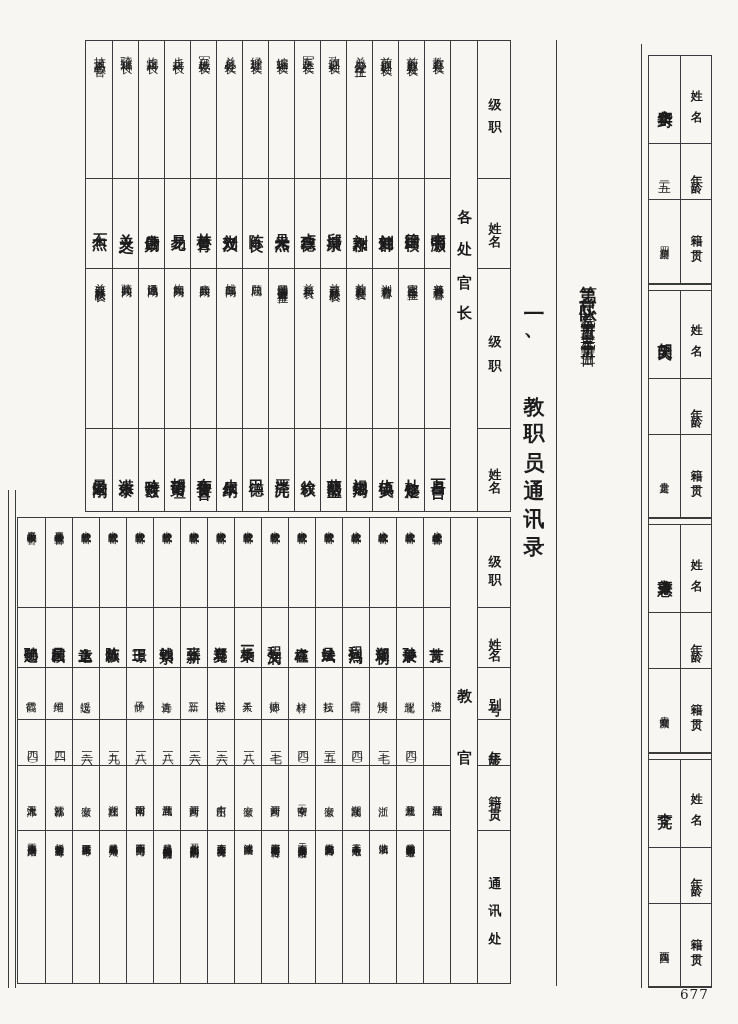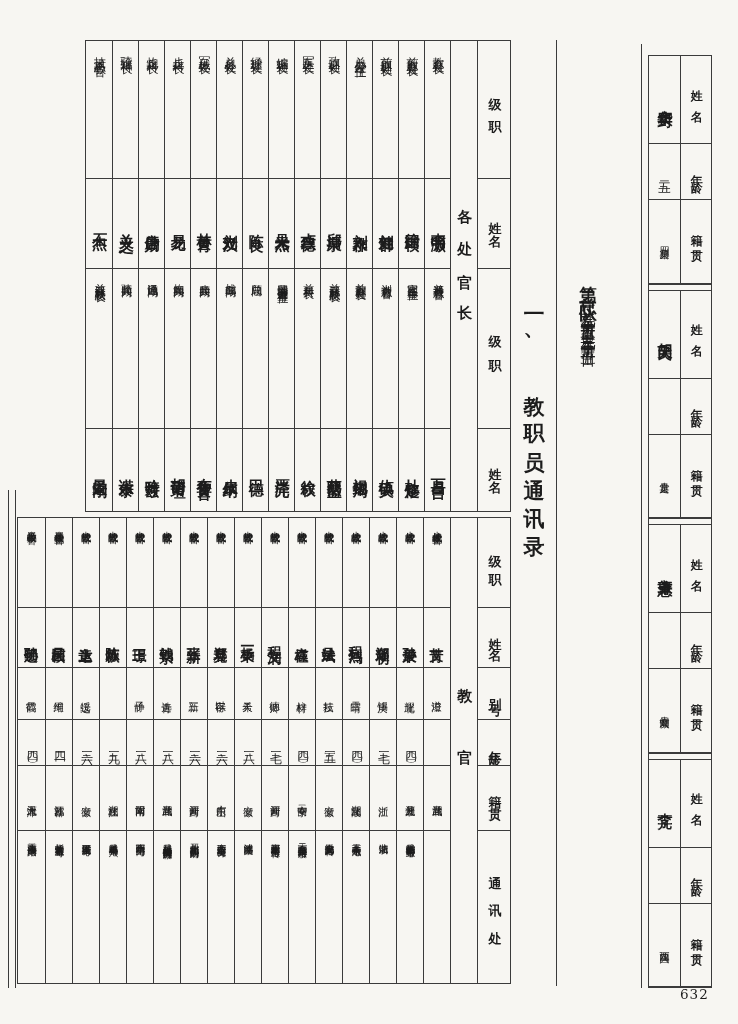--- a/index.html
+++ b/index.html
@@ -441,13 +441,13 @@
         <div class="cell pc-name pv-name">李芃</div>
         <div class="cell pc-age pv-age"></div>
         <div class="cell pc-origin pv-origin">江西兴国</div>
       </div>
     </div>
   </div>
 
 <div class="rule" id="rule-a"></div>
 <div class="rule" id="rule-b"></div>
 <div id="left-double"></div>
-<div class="page-number">632</div>
+<div class="page-number">677</div>
 
 </body></html>

